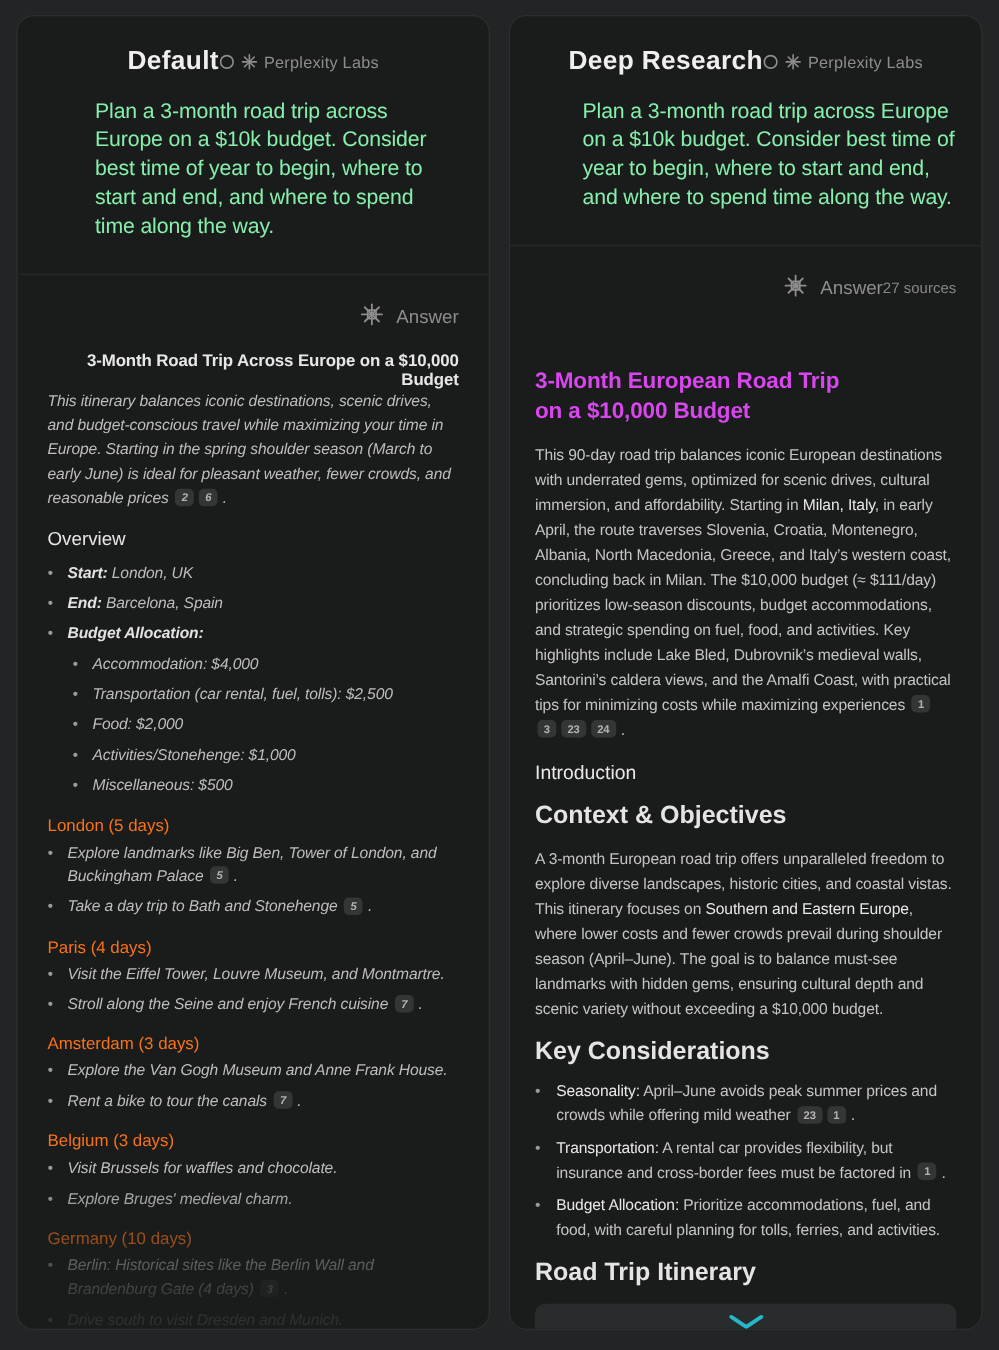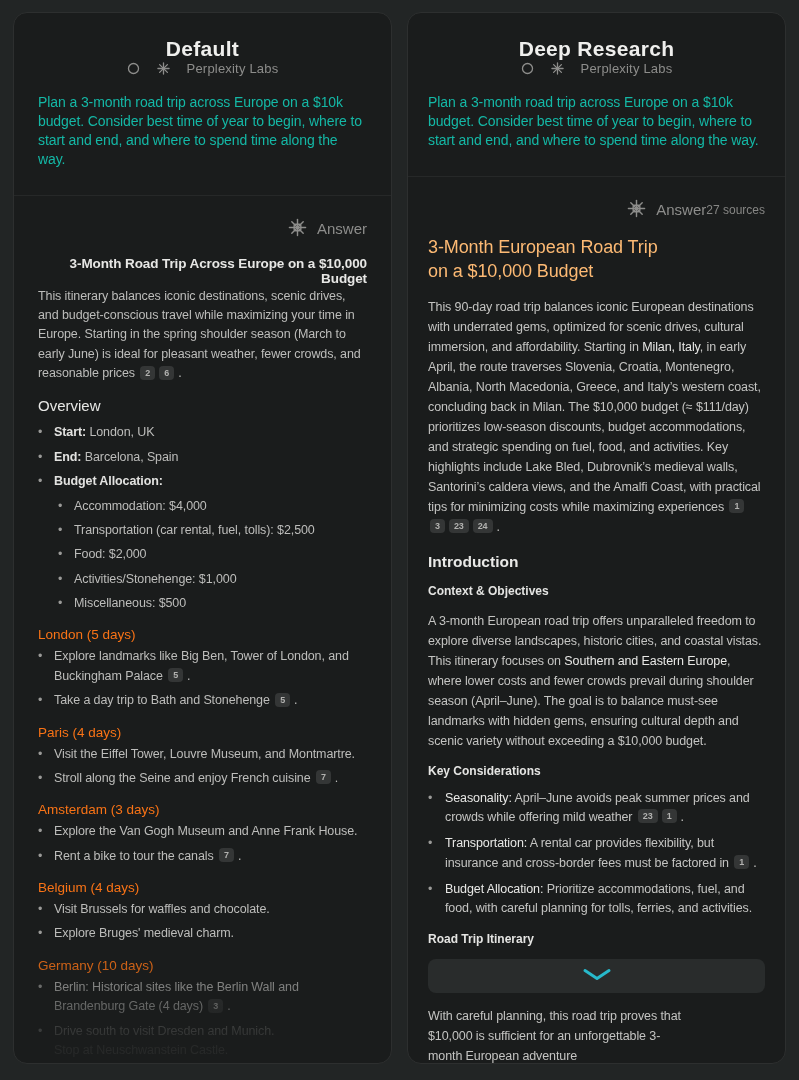--- a/index.html
+++ b/index.html
@@ -19,56 +19,56 @@
     width:379px; height:1052px;
     background:#1a1c1c;
     border:1px solid #2d2f2f;
     border-radius:14px;
     overflow:hidden;
     position:relative;
     display:flex; flex-direction:column;
   }
   .panel-head { padding:24px 24px 26px 24px; border-bottom:1px solid #262828; }
   .panel.right .panel-head { padding:24px 20px 26px 20px; }
-  .title-row { display:flex; justify-content:flex-end; align-items:center; margin-bottom:17px;flex-direction:column; }
+  .title-row { display:flex; justify-content:center; align-items:center; margin-bottom:17px; }
   .panel-title { font-size:21px; font-weight:700; color:#efefed; letter-spacing:.3px; }
-  .brand { display:flex; align-items:center; gap:17px; color:#8d8d8b; font-size:13px; letter-spacing:.2px; }
+  .brand { display:flex; align-items:center; gap:5px; color:#8d8d8b; font-size:13px; letter-spacing:.2px; }
   .brand svg { display:block; }
-  .prompt { font-size:14px; line-height:1.35; color:#14b8a6; letter-spacing:-.1px; }
+  .prompt { font-size:17px; line-height:1.35; color:#86efac; letter-spacing:-.1px;margin-left:38px; }
 
   .answer-head { padding:22px 24px 0 24px; display:flex; justify-content:flex-end; align-items:center; }
   .panel.right .answer-head { padding:22px 20px 0 20px; }
   .ans-left { display:flex; align-items:center; gap:10px; color:#8d8d8b; font-size:15px; }
   .sources { color:#87878 5; color:#868684; font-size:12px; }
 
   .content { padding:16px 24px 16px 24px; flex:1; position:relative; }
   .panel.right .content { padding:14px 20px 16px 20px; }
 
   
   .l-h3 { font-size:13.5px; font-weight:700; color:#e7e7e5; margin-bottom:1px; letter-spacing:-.1px;text-align:right; }
-  .l-body, .l-li { font-size:12.5px; line-height:1.55; color:#bdbdbb; letter-spacing:-.1px; }
+  .l-body, .l-li { font-size:12.5px; line-height:1.55; color:#bdbdbb; letter-spacing:-.1px;font-style:italic; }
   .l-body { margin-bottom:13px; }
   .l-h2 { font-size:15px; font-weight:400; color:#e7e7e5; margin:14px 0 9px 0; }
   .l-city { font-size:13.5px; font-weight:400; color:#f97316; margin:14px 0 5px 0; }
   ul { list-style:none; }
   .l-li { display:flex; margin-bottom:5px; }
   .l-li .dot { width:16px; flex:none; color:#9a9a98; }
   .sub { padding-left:20px; margin-top:5px; }
   .lead { font-weight:700; color:#e2e2e0; }
   .dim1 { color:#8f8f8d; }
   .dim2 { color:#636361; }
   .fadeout { position:absolute; left:1px; right:1px; bottom:1px; height:120px; pointer-events:none;
     background:linear-gradient(180deg, rgba(26,28,28,0) 0%, rgba(26,28,28,.82) 80%);
     border-radius:0 0 13px 13px; }
 
   
-  .r-h2 { font-size:18px; font-weight:400; color:#fdba74; line-height:1.36; letter-spacing:-.1px; }
+  .r-h2 { font-size:18px; font-weight:700; color:#d946ef; line-height:1.36; letter-spacing:-.1px;margin-top:36px; }
   .r-body { font-size:12.5px; line-height:1.6; color:#c4c4c2; letter-spacing:-.1px; margin-top:13px; }
-  .r-h3 { font-size:15.5px; font-weight:700; color:#e9e9e7; margin-top:16px; }
-  .r-h4 { font-size:12px; font-weight:700; color:#e4e4e2; margin-top:13px; }
+  .r-h3 { font-size:15.5px; font-weight:400; color:#e9e9e7; margin-top:16px; }
+  .r-h4 { font-size:20px; font-weight:700; color:#e4e4e2; margin-top:13px; }
   .r-li { font-size:12.5px; line-height:1.55; color:#c4c4c2; display:flex; margin-bottom:7px; letter-spacing:-.1px; }
   .r-li .dot { width:17px; flex:none; color:#9a9a98; }
   .r-list { margin-top:11px; }
   .b { font-weight:400; color:#e8e8e6; }
 
   .cite {
     display:inline-block; background:#343636; color:#b2b2b0;
     font-size:9px; font-weight:600; line-height:1;
     padding:3px 5px 2px 5px; border-radius:4px;
     margin:0 2px; vertical-align:1.5px; cursor:pointer;
@@ -202,21 +202,21 @@
         <li class="l-li">
             <span class="dot">•</span>
             <span>Explore the Van Gogh Museum and Anne Frank House.</span>
           </li>
         <li class="l-li">
             <span class="dot">•</span>
             <span><span>Rent a bike to tour the canals</span> <span class="cite">7</span><span class="tail">.</span></span>
           </li>
       </ul>
 
-      <h4 class="l-city">Belgium (4 days)</h4>
+      <h4 class="l-city">Belgium (3 days)</h4>
       <ul>
         <li class="l-li">
             <span class="dot">•</span>
             <span>Visit Brussels for waffles and chocolate.</span>
           </li>
         <li class="l-li">
             <span class="dot">•</span>
             <span>Explore Bruges' medieval charm.</span>
           </li>
       </ul>

